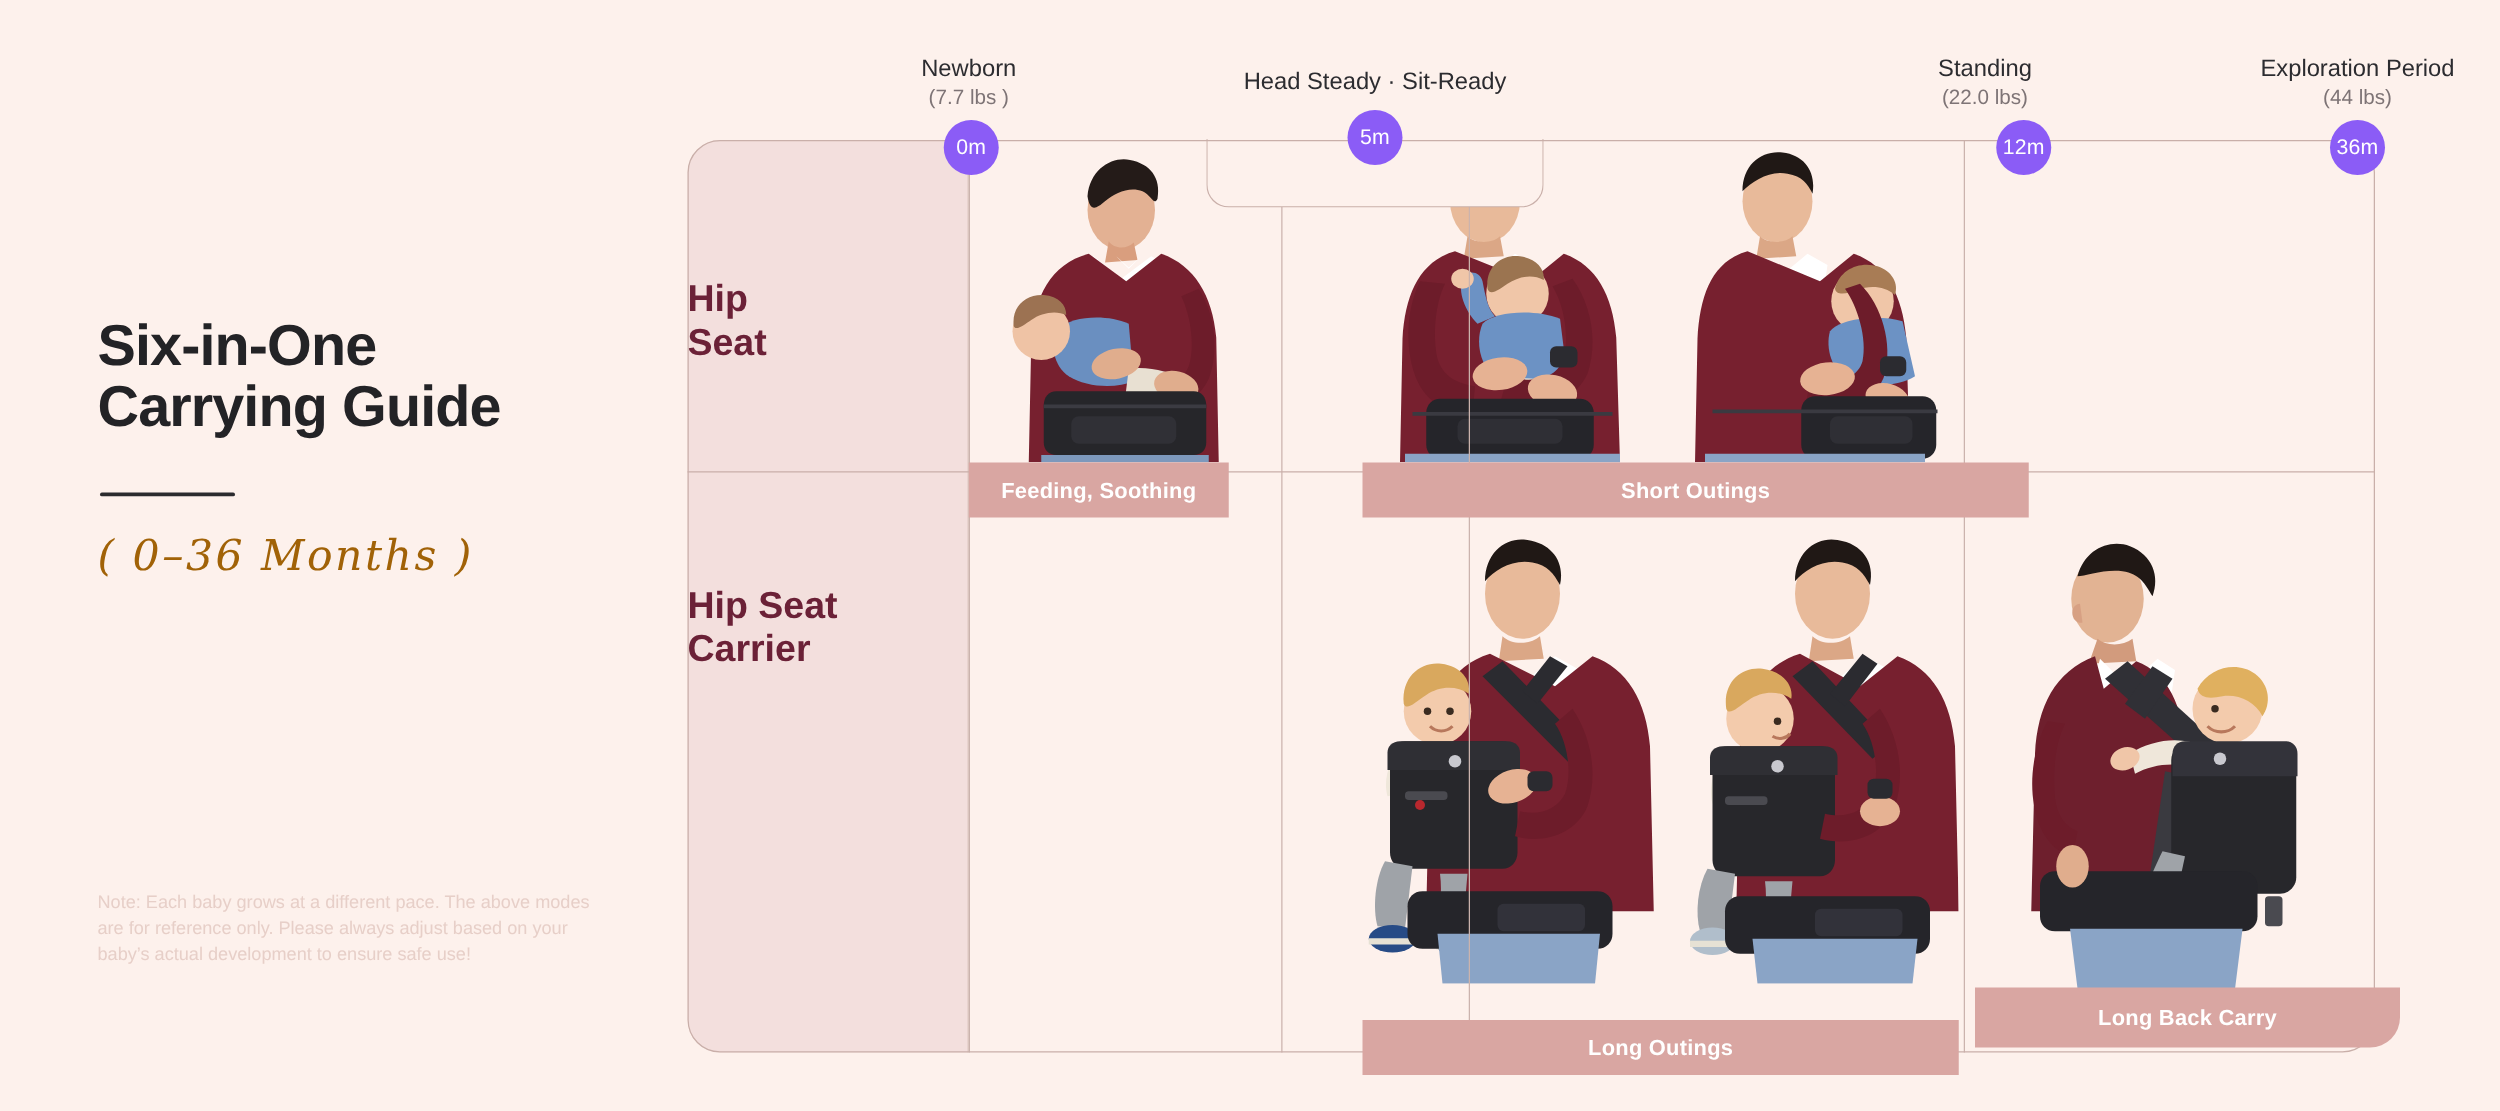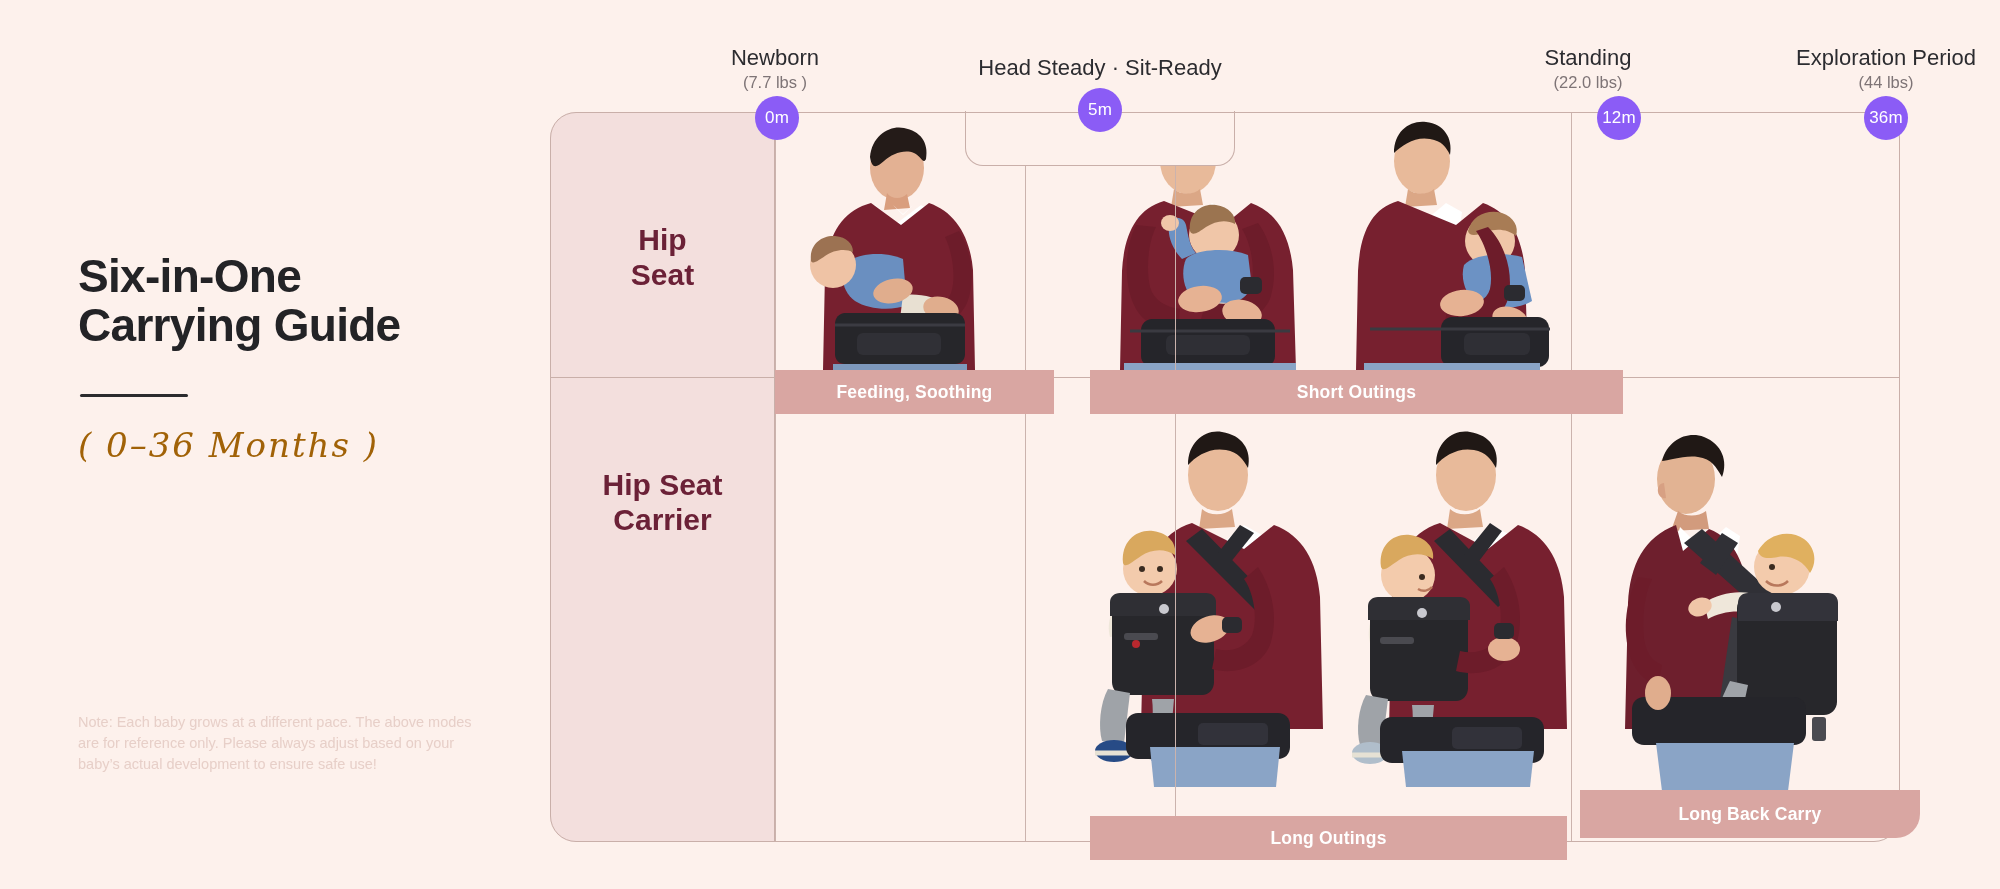--- a/index.html
+++ b/index.html
@@ -24,21 +24,21 @@
     font-family: "DejaVu Serif", serif; letter-spacing: 2px;
   }
   .note {
     position: absolute; left: 78px; top: 712px; width: 410px;
     font-size: 14.5px; line-height: 1.45; color: #E7CFC8;
   }
 
   
   .tl-head { position: absolute; top: 0; left: 0; width: 2000px; height: 120px; }
   .tl-label { position: absolute; text-align: center; transform: translateX(-50%); }
-  .tl-label .name { font-size: 22px; color: #2c2c30; line-height: 1.25; white-space: nowrap; }
+  .tl-label .name { font-size: 19px; color: #2c2c30; line-height: 1.25; white-space: nowrap; }
   .tl-label .wt   { font-size: 16.5px; color: #7e7476; line-height: 1.3; white-space: nowrap; }
   .tl-dot {
     position: absolute; width: 44px; height: 44px; border-radius: 50%;
     background: #8b5cf6; color: #fff; font-size: 17px;
     display: flex; align-items: center; justify-content: center;
     transform: translate(-50%, -50%); z-index: 6; letter-spacing: .2px;
   }
 
   
   .grid {
@@ -52,21 +52,21 @@
     pointer-events: none; z-index: 5;
   }
   
   .label-col {
     position: absolute; left: 0; top: 0; width: 225px; height: 730px;
     background: #F3DFDD;
     border-radius: 26px 0 0 26px;
     border-right: 1.4px solid #C9AFA9;
   }
   .row-label {
-    position: absolute; left: 0; width: 225px; text-align: center;
+    position: absolute; left: 0; width: 225px; text-align: left;
     color: #6B2137; font-weight: 700; line-height: 1.18;
   }
   .row-label.r1 { top: 110px; font-size: 30px; }
   .row-label.r2 { top: 355px; font-size: 30px; }
 
   .hline {
     position: absolute; left: 0; width: 1350px; height: 0;
     border-top: 1.4px solid #C9AFA9; z-index: 4;
   }
   .vline {
@@ -83,21 +83,21 @@
 
   .cell { position: absolute; overflow: hidden; }
   .photo { position: absolute; bottom: 0; left: 0; width: 100%; height: 100%; }
   .photo svg { display: block; width: 100%; height: 100%; }
 
   .caption {
     position: absolute; background: #D9A6A2; color: #fff;
     display: flex; align-items: center; justify-content: center;
     font-weight: 700; font-size: 17.5px; letter-spacing: .2px; z-index: 7;
   }
-  .cap-feed { left: 225px;  top: 258px; width: 279px; height: 44px; }
+  .cap-feed { left: 225px;  top: 258px; width: 208px; height: 44px; }
   .cap-short{ left: 540px;  top: 258px; width: 533px; height: 44px; }
   .cap-long { left: 540px;  top: 674px; width: 477px; height: 44px; border-radius: 0 0 0 0; margin-top: 30px; }
   .cap-back { left: 1030px; top: 678px; width: 340px; height: 48px; border-radius: 0 0 24px 0; }
 </style>
 </head>
 <body>
 
 <div class="page">
 
   <div class="left-panel">

